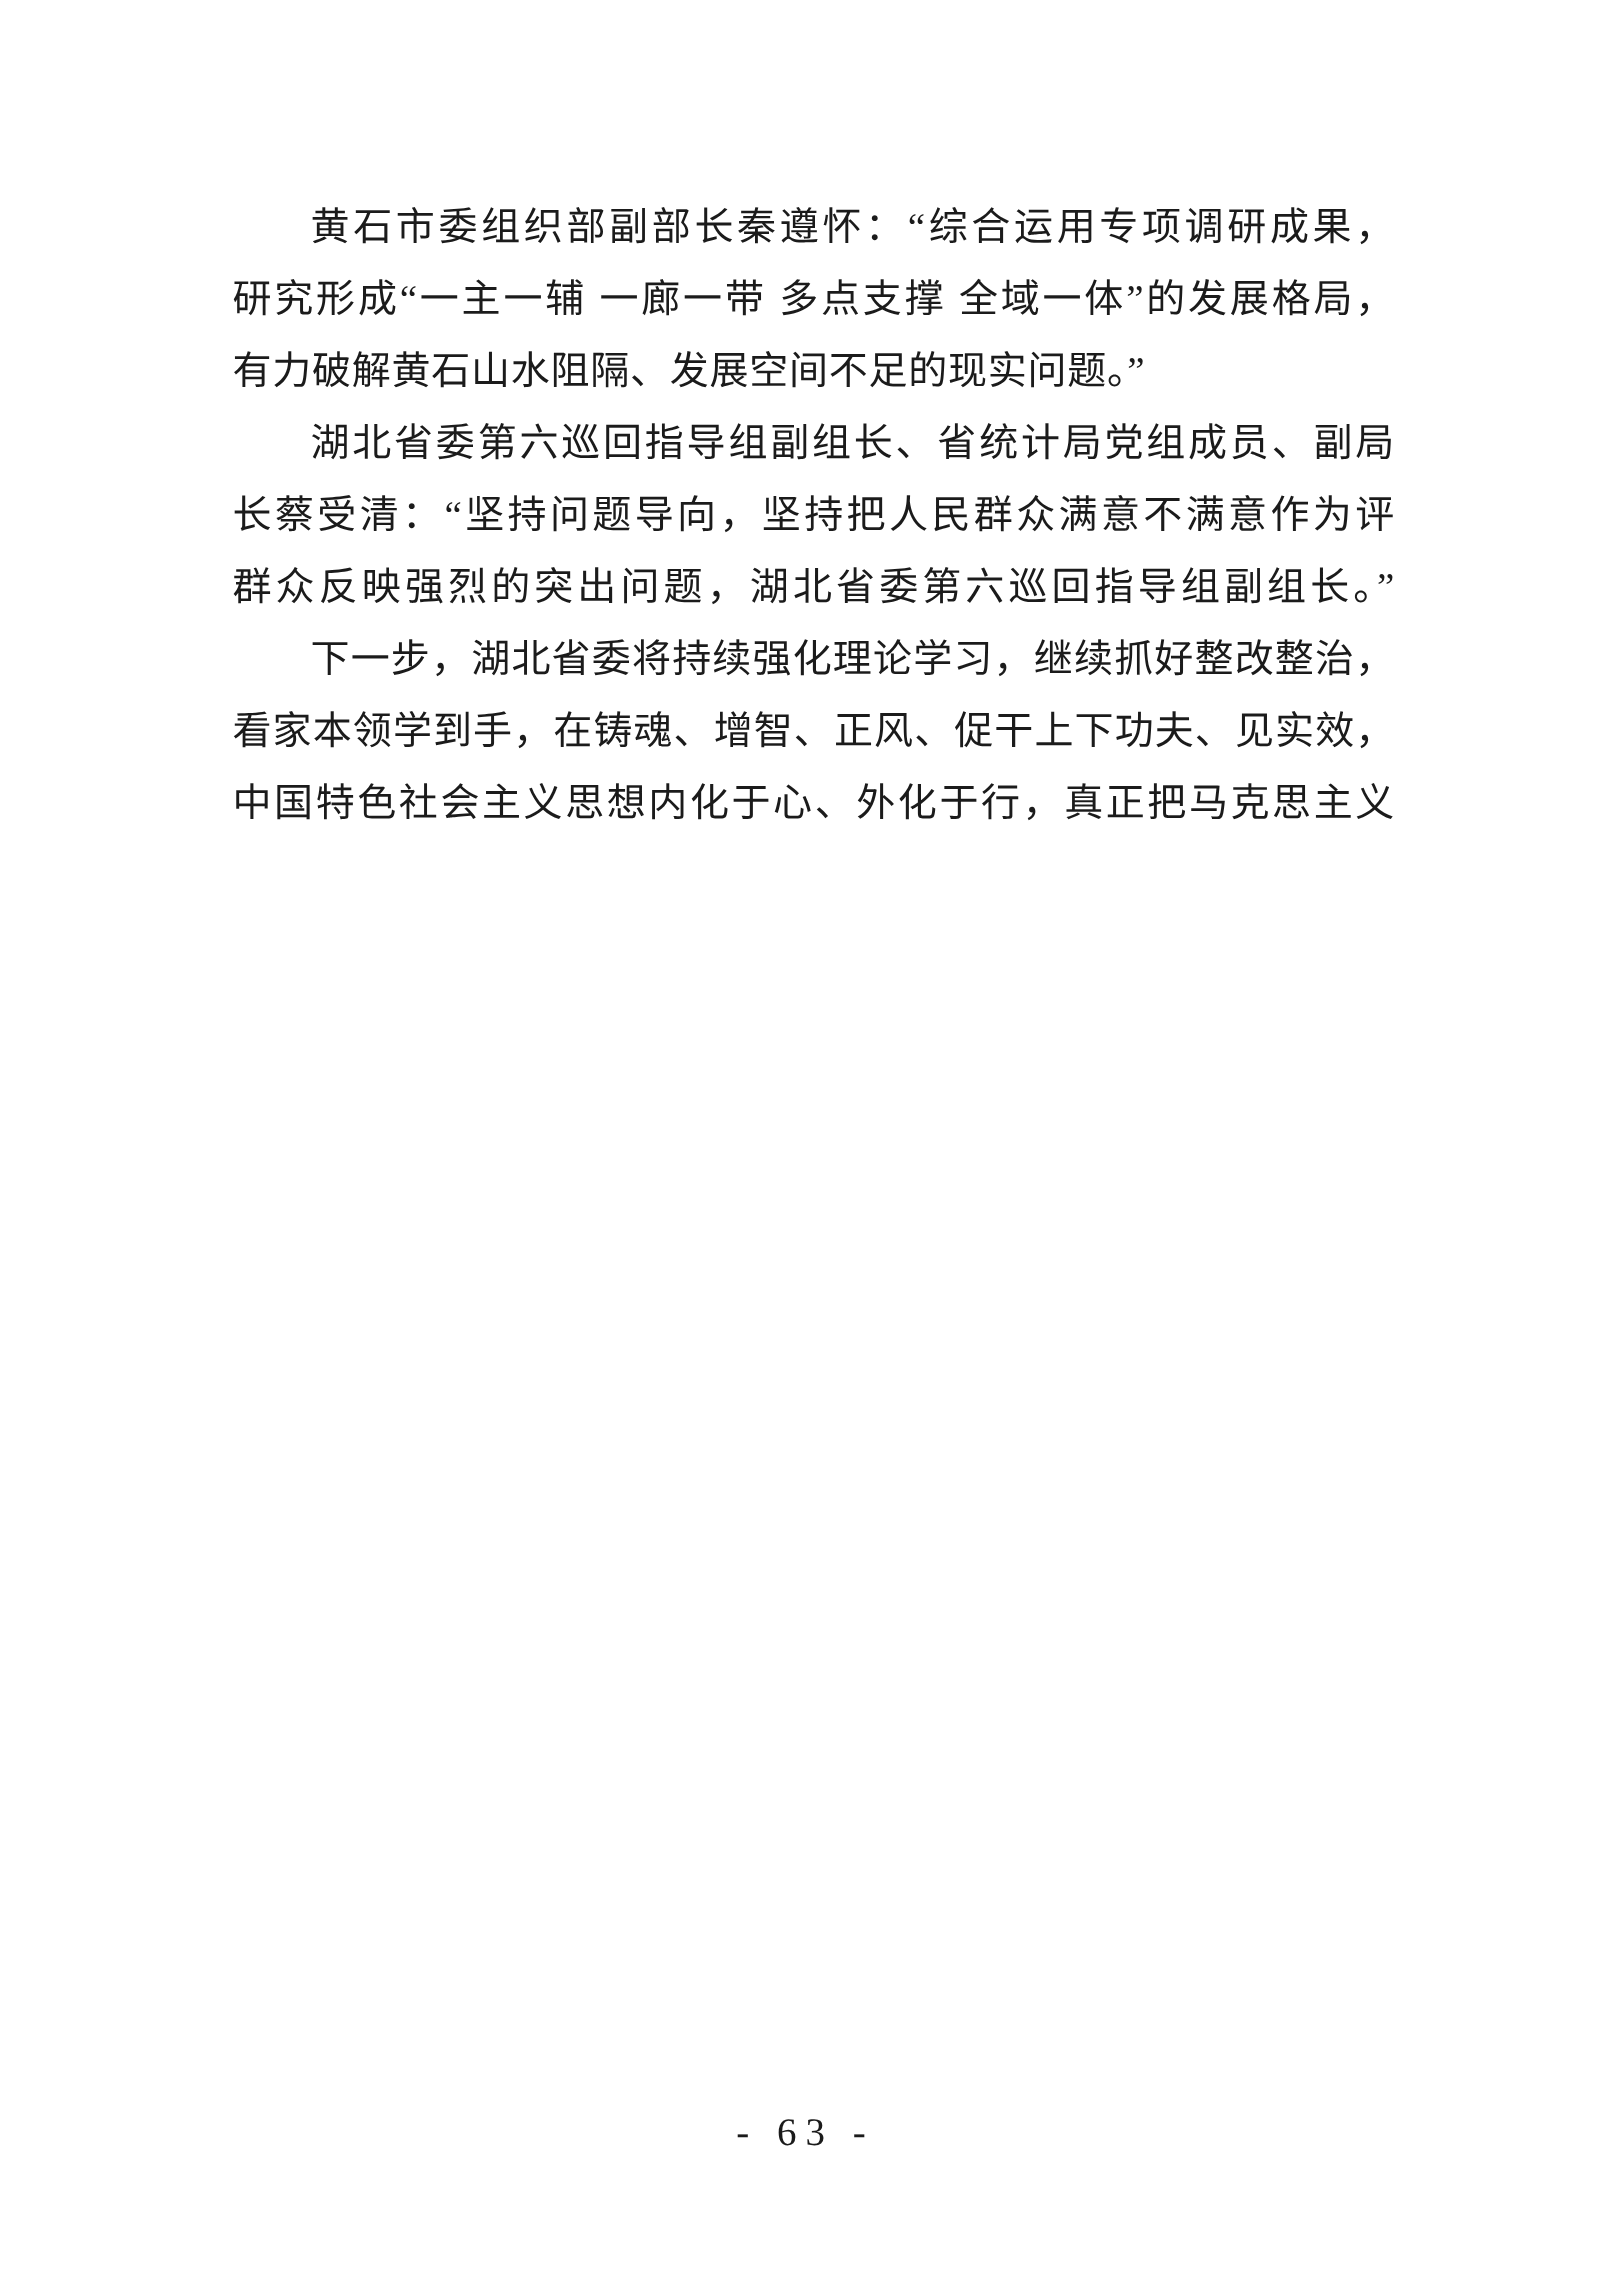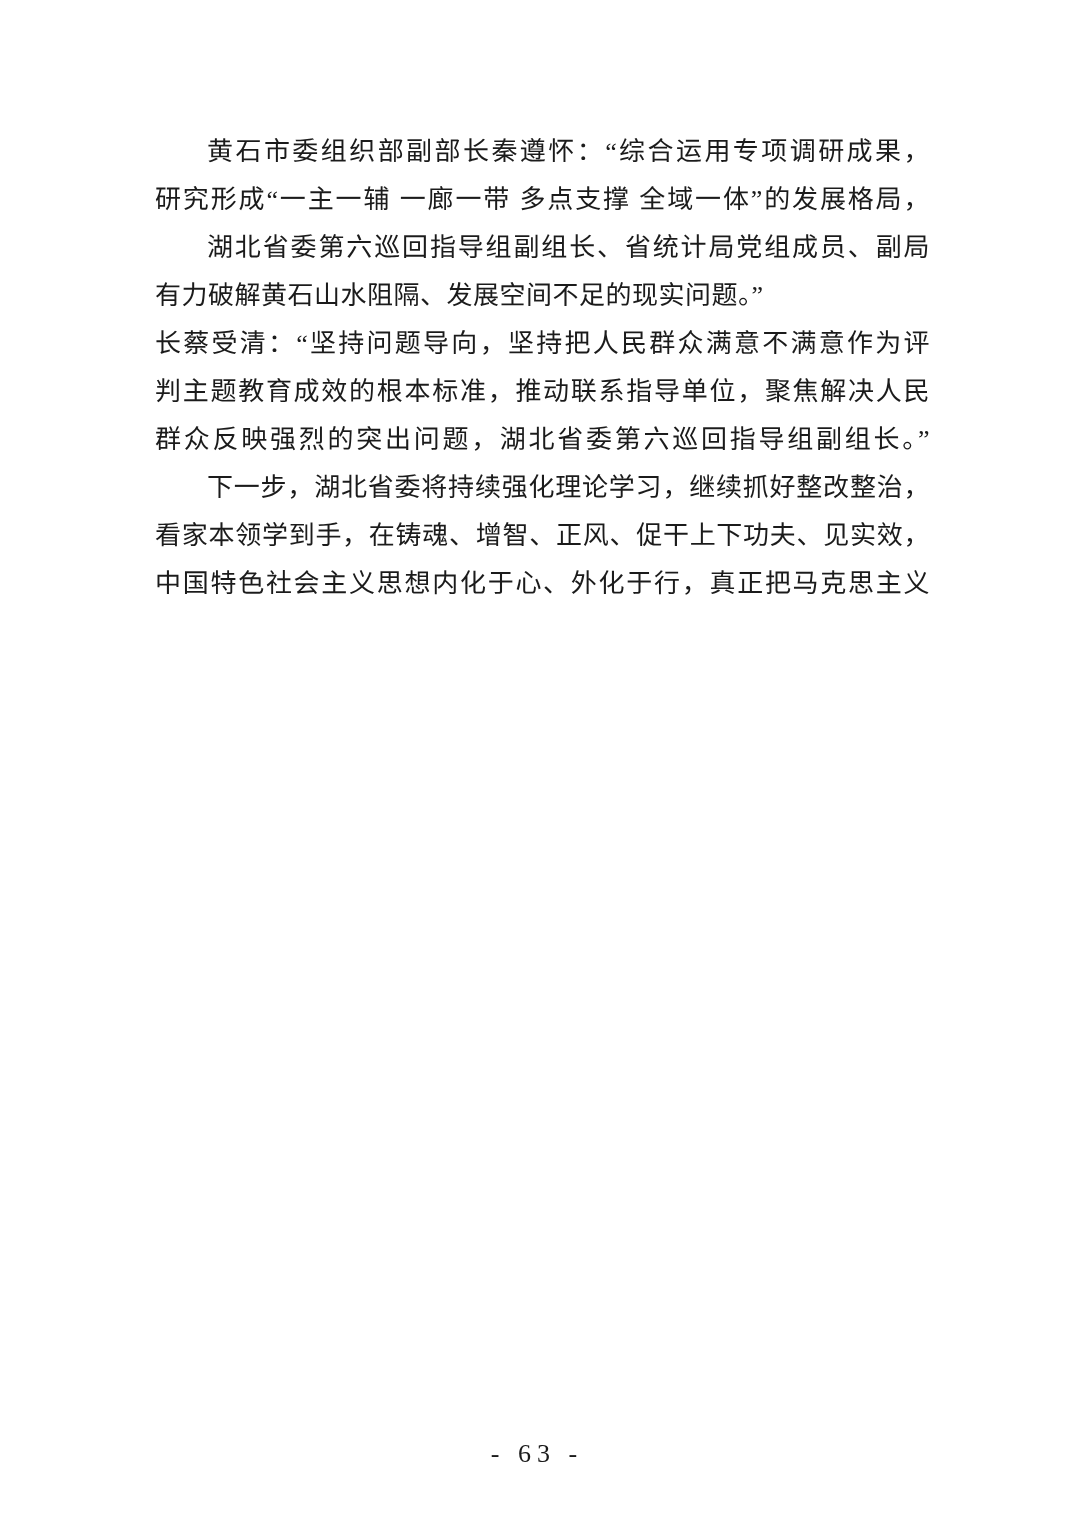--- a/index.html
+++ b/index.html
@@ -38,46 +38,45 @@
   }
   .text-line.stretch {
     white-space: normal;
     text-align-last: justify;
   }
   .text-line.indent {
     text-indent: 2em;
   }
   .page-footer {
     position: absolute;
-    top: 1436px;
+    top: 1404px;
     left: 0;
     width: 100%;
     text-align: center;
   }
   .page-number {
     font-size: 26px;
     line-height: 36px;
     letter-spacing: 6px;
     color: var(--ink);
   }
 </style>
 </head>
 <body>
 
 <div class="page">
 
   <div class="doc-body">
 
     <div class="text-line indent stretch">黄石市委组织部副部长秦遵怀：“综合运用专项调研成果，</div>
     <div class="text-line stretch">研究形成“一主一辅 一廊一带 多点支撑 全域一体”的发展格局，</div>
+    <div class="text-line">有力破解黄石山水阻隔、发展空间不足的现实问题。”</div>
+
     <div class="text-line indent stretch">湖北省委第六巡回指导组副组长、省统计局党组成员、副局</div>
-
-    <div class="text-line">有力破解黄石山水阻隔、发展空间不足的现实问题。”</div>
     <div class="text-line stretch">长蔡受清：“坚持问题导向，坚持把人民群众满意不满意作为评</div>
-    <div class="text-line stretch">判主题教育成效的根本标准，推动联系指导单位，聚焦解决人民</div>
     <div class="text-line stretch">群众反映强烈的突出问题，湖北省委第六巡回指导组副组长。”</div>
 
     <div class="text-line indent stretch">下一步，湖北省委将持续强化理论学习，继续抓好整改整治，</div>
     <div class="text-line stretch">看家本领学到手，在铸魂、增智、正风、促干上下功夫、见实效，</div>
     <div class="text-line stretch">中国特色社会主义思想内化于心、外化于行，真正把马克思主义</div>
   </div>
 
   <div class="page-footer">
     <span class="page-number">- 63 -</span>
   </div>

